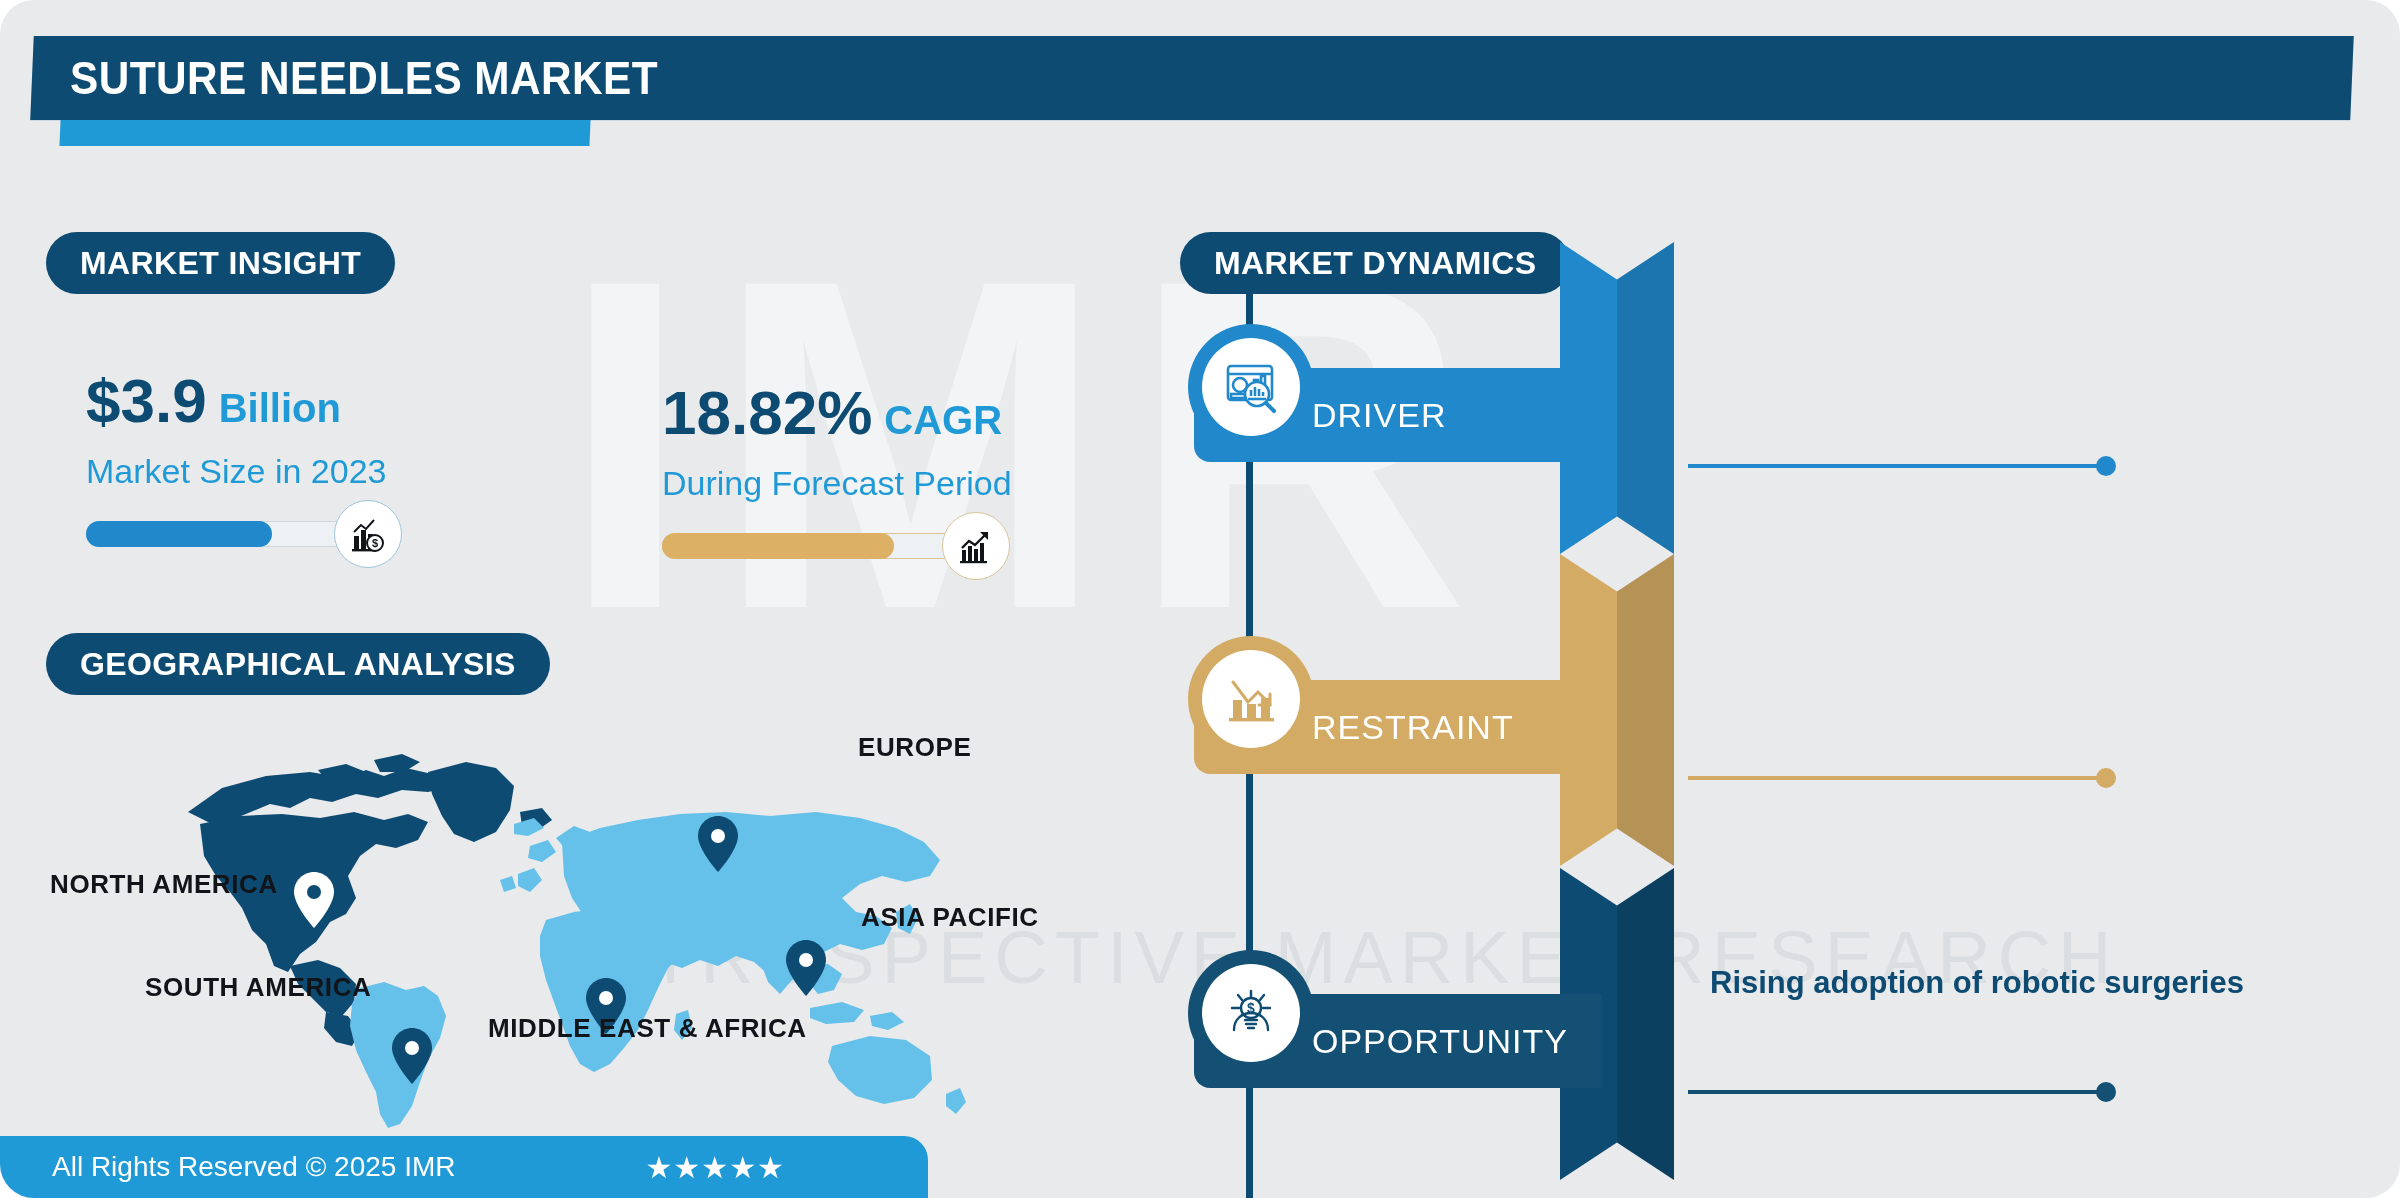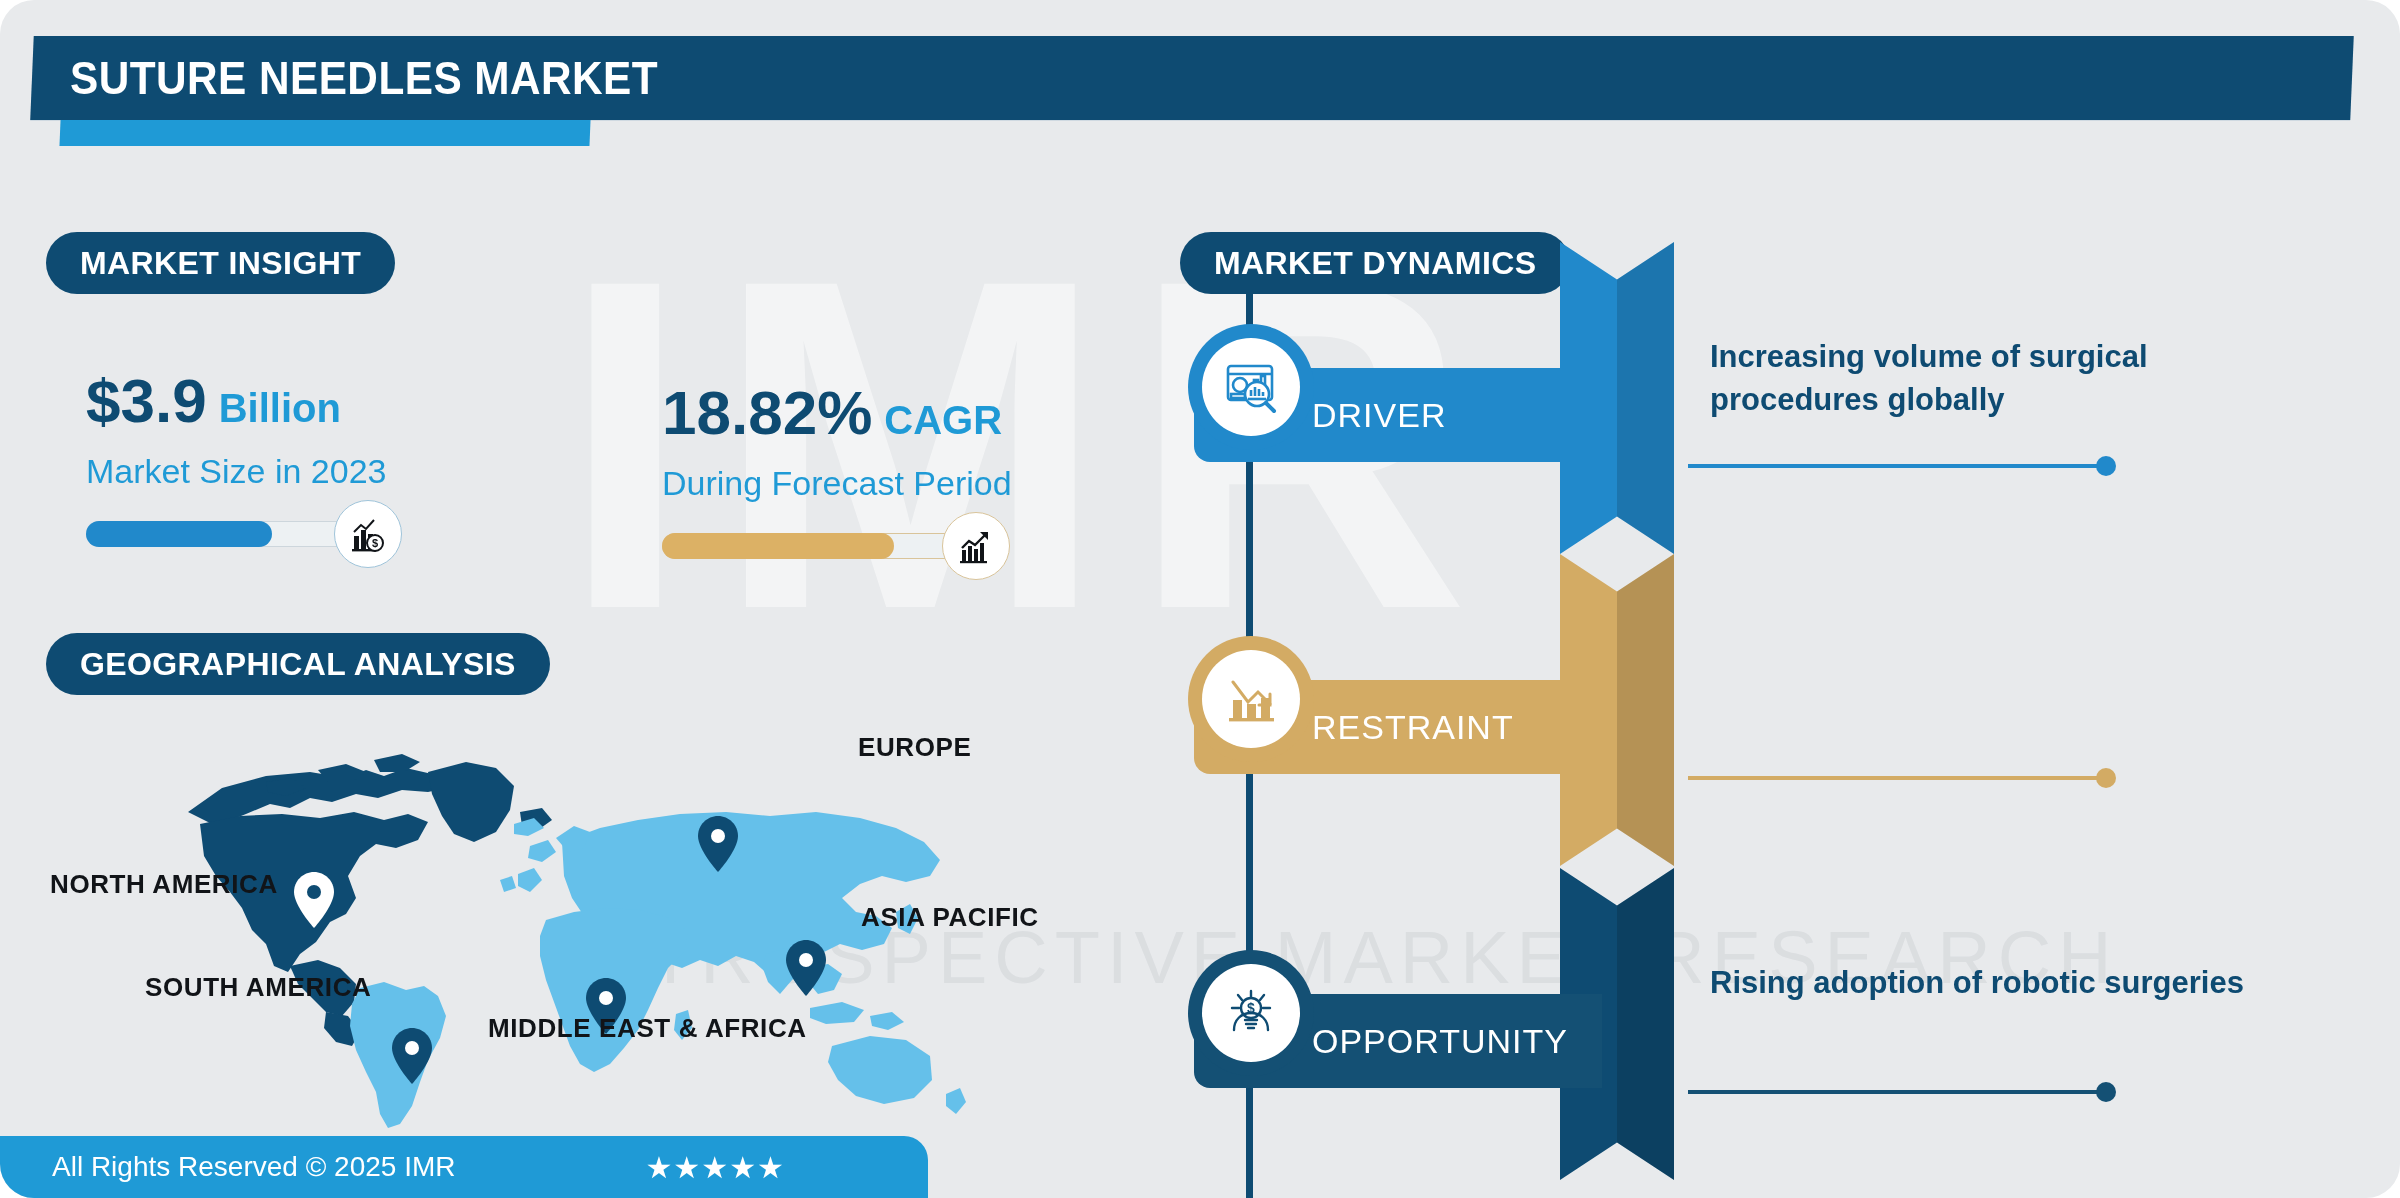--- a/index.html
+++ b/index.html
@@ -530,23 +530,20 @@
               <line x1="46" y1="47" x2="54" y2="55" stroke-width="4" stroke-linecap="round"></line>
               <line x1="31" y1="40" x2="31" y2="34"></line>
               <line x1="35" y1="40" x2="35" y2="31"></line>
               <line x1="39" y1="40" x2="39" y2="33"></line>
               <line x1="43" y1="40" x2="43" y2="36"></line>
               <line x1="28" y1="43" x2="46" y2="43"></line>
             </g>
           </svg>
         </div>
       </div>
-      <div class="row-text">
-        <p>Increasing volume of surgical procedures globally</p>
-      </div>
       <div class="row-rule" id="rule-driver"></div>
     </div>
 
     <div class="row" id="row-restraint">
       <div class="ribbon-tail" id="tail-restraint">
         <div class="shade"></div>
       </div>
       <div class="ribbon-band" id="band-restraint">
         <span class="band-label">RESTRAINT</span>
       </div>

